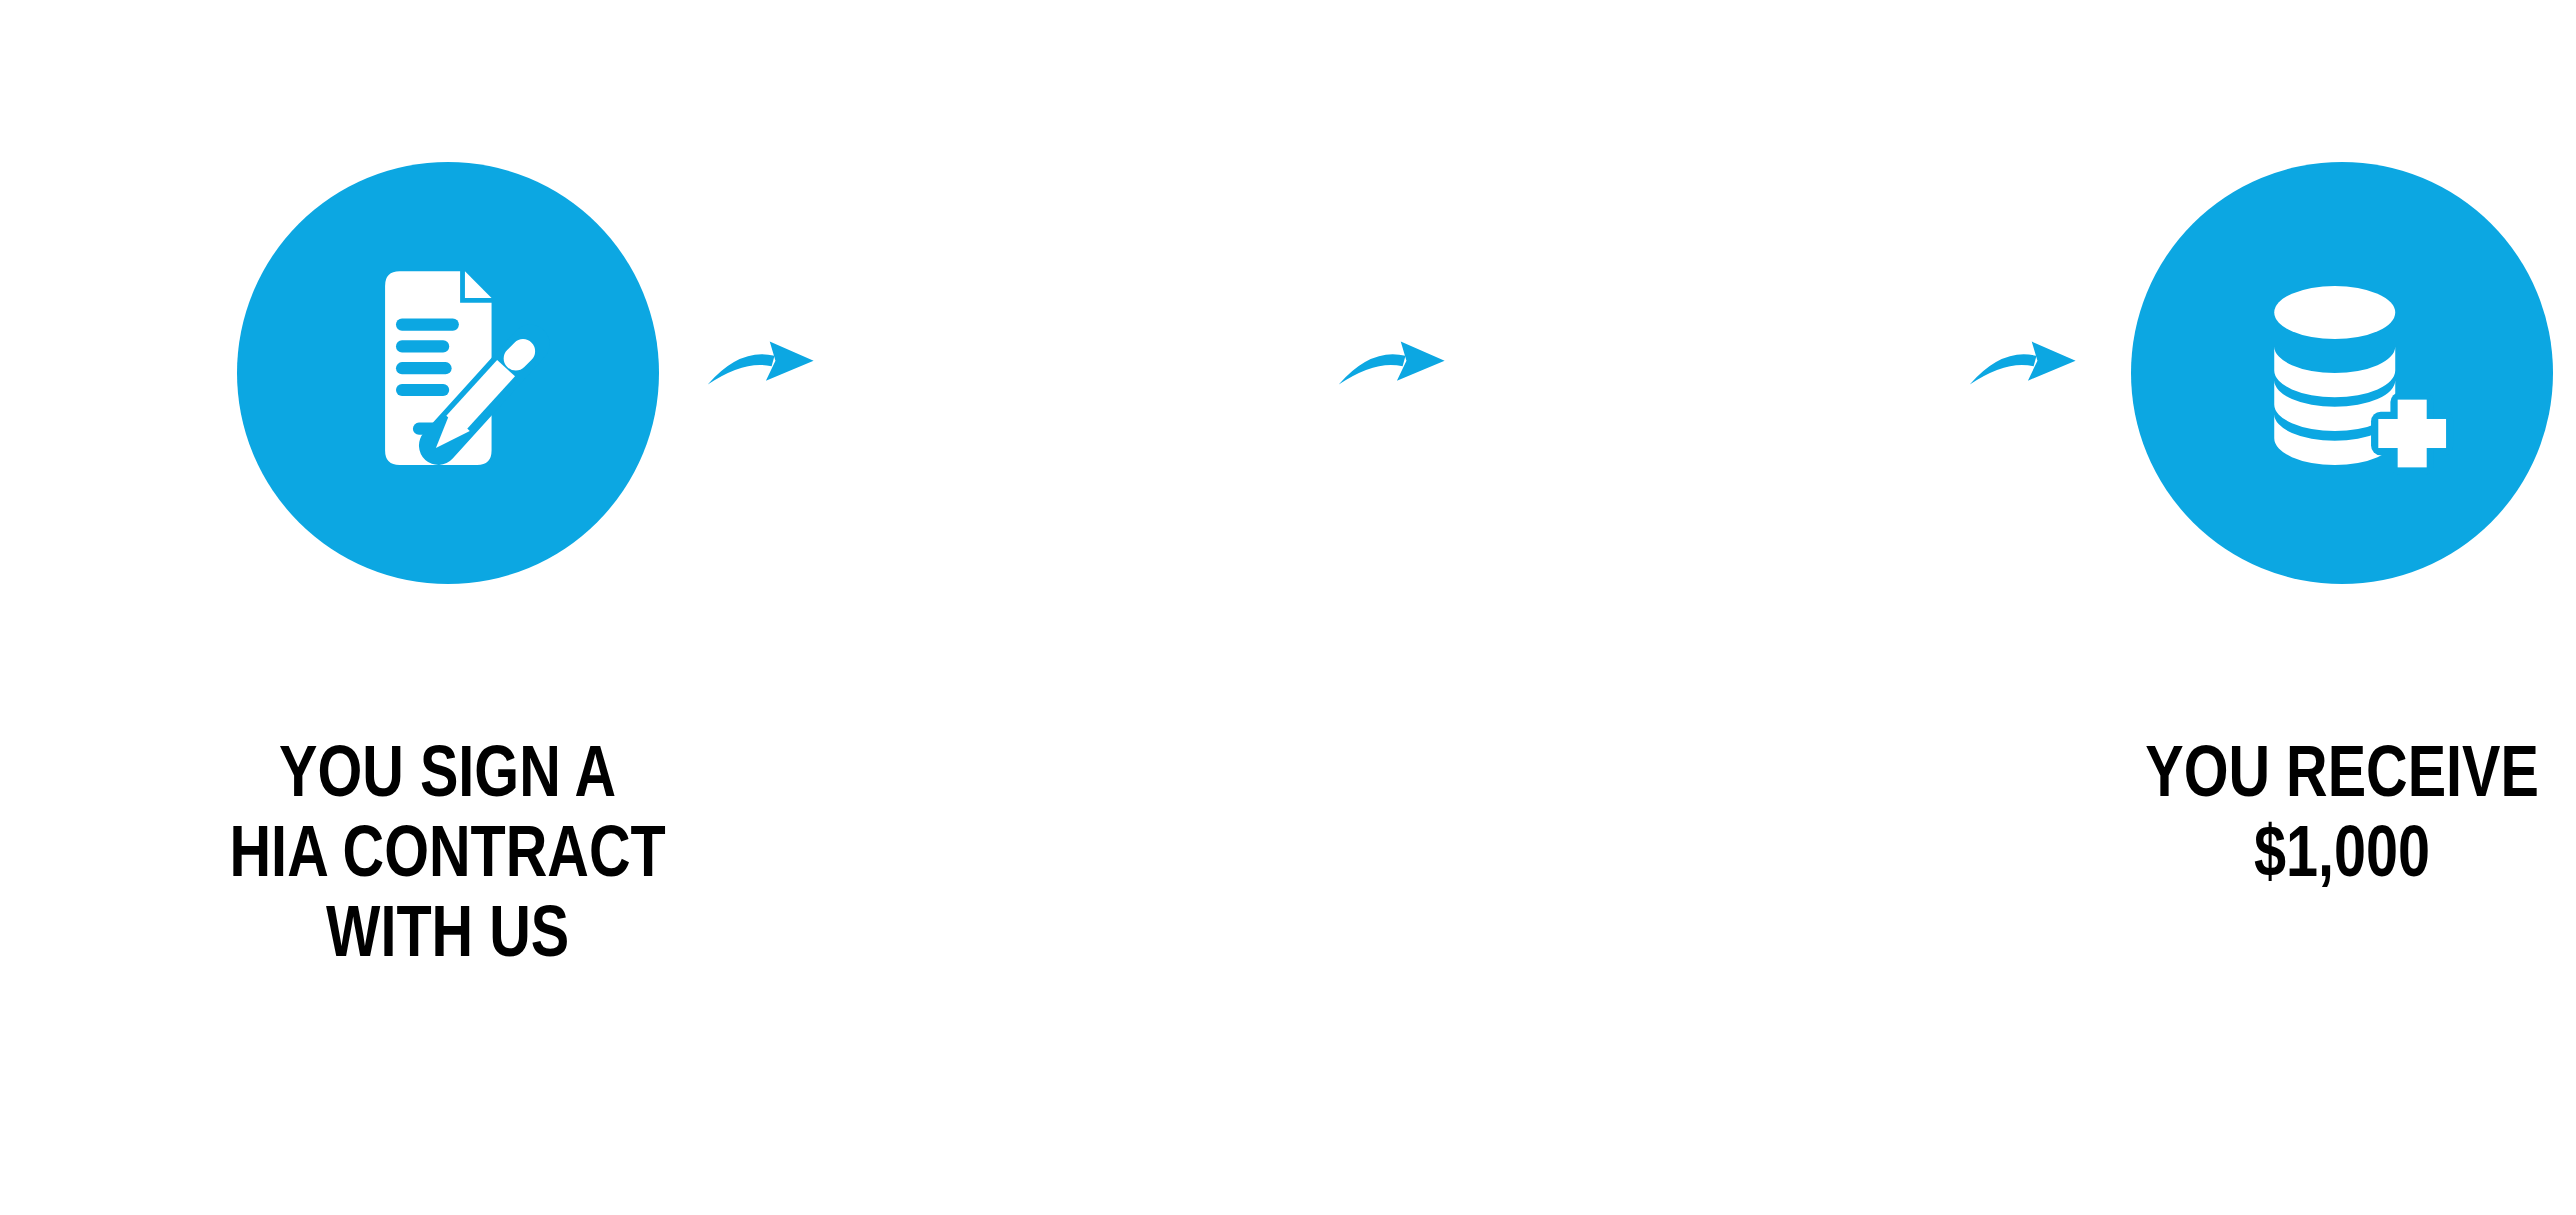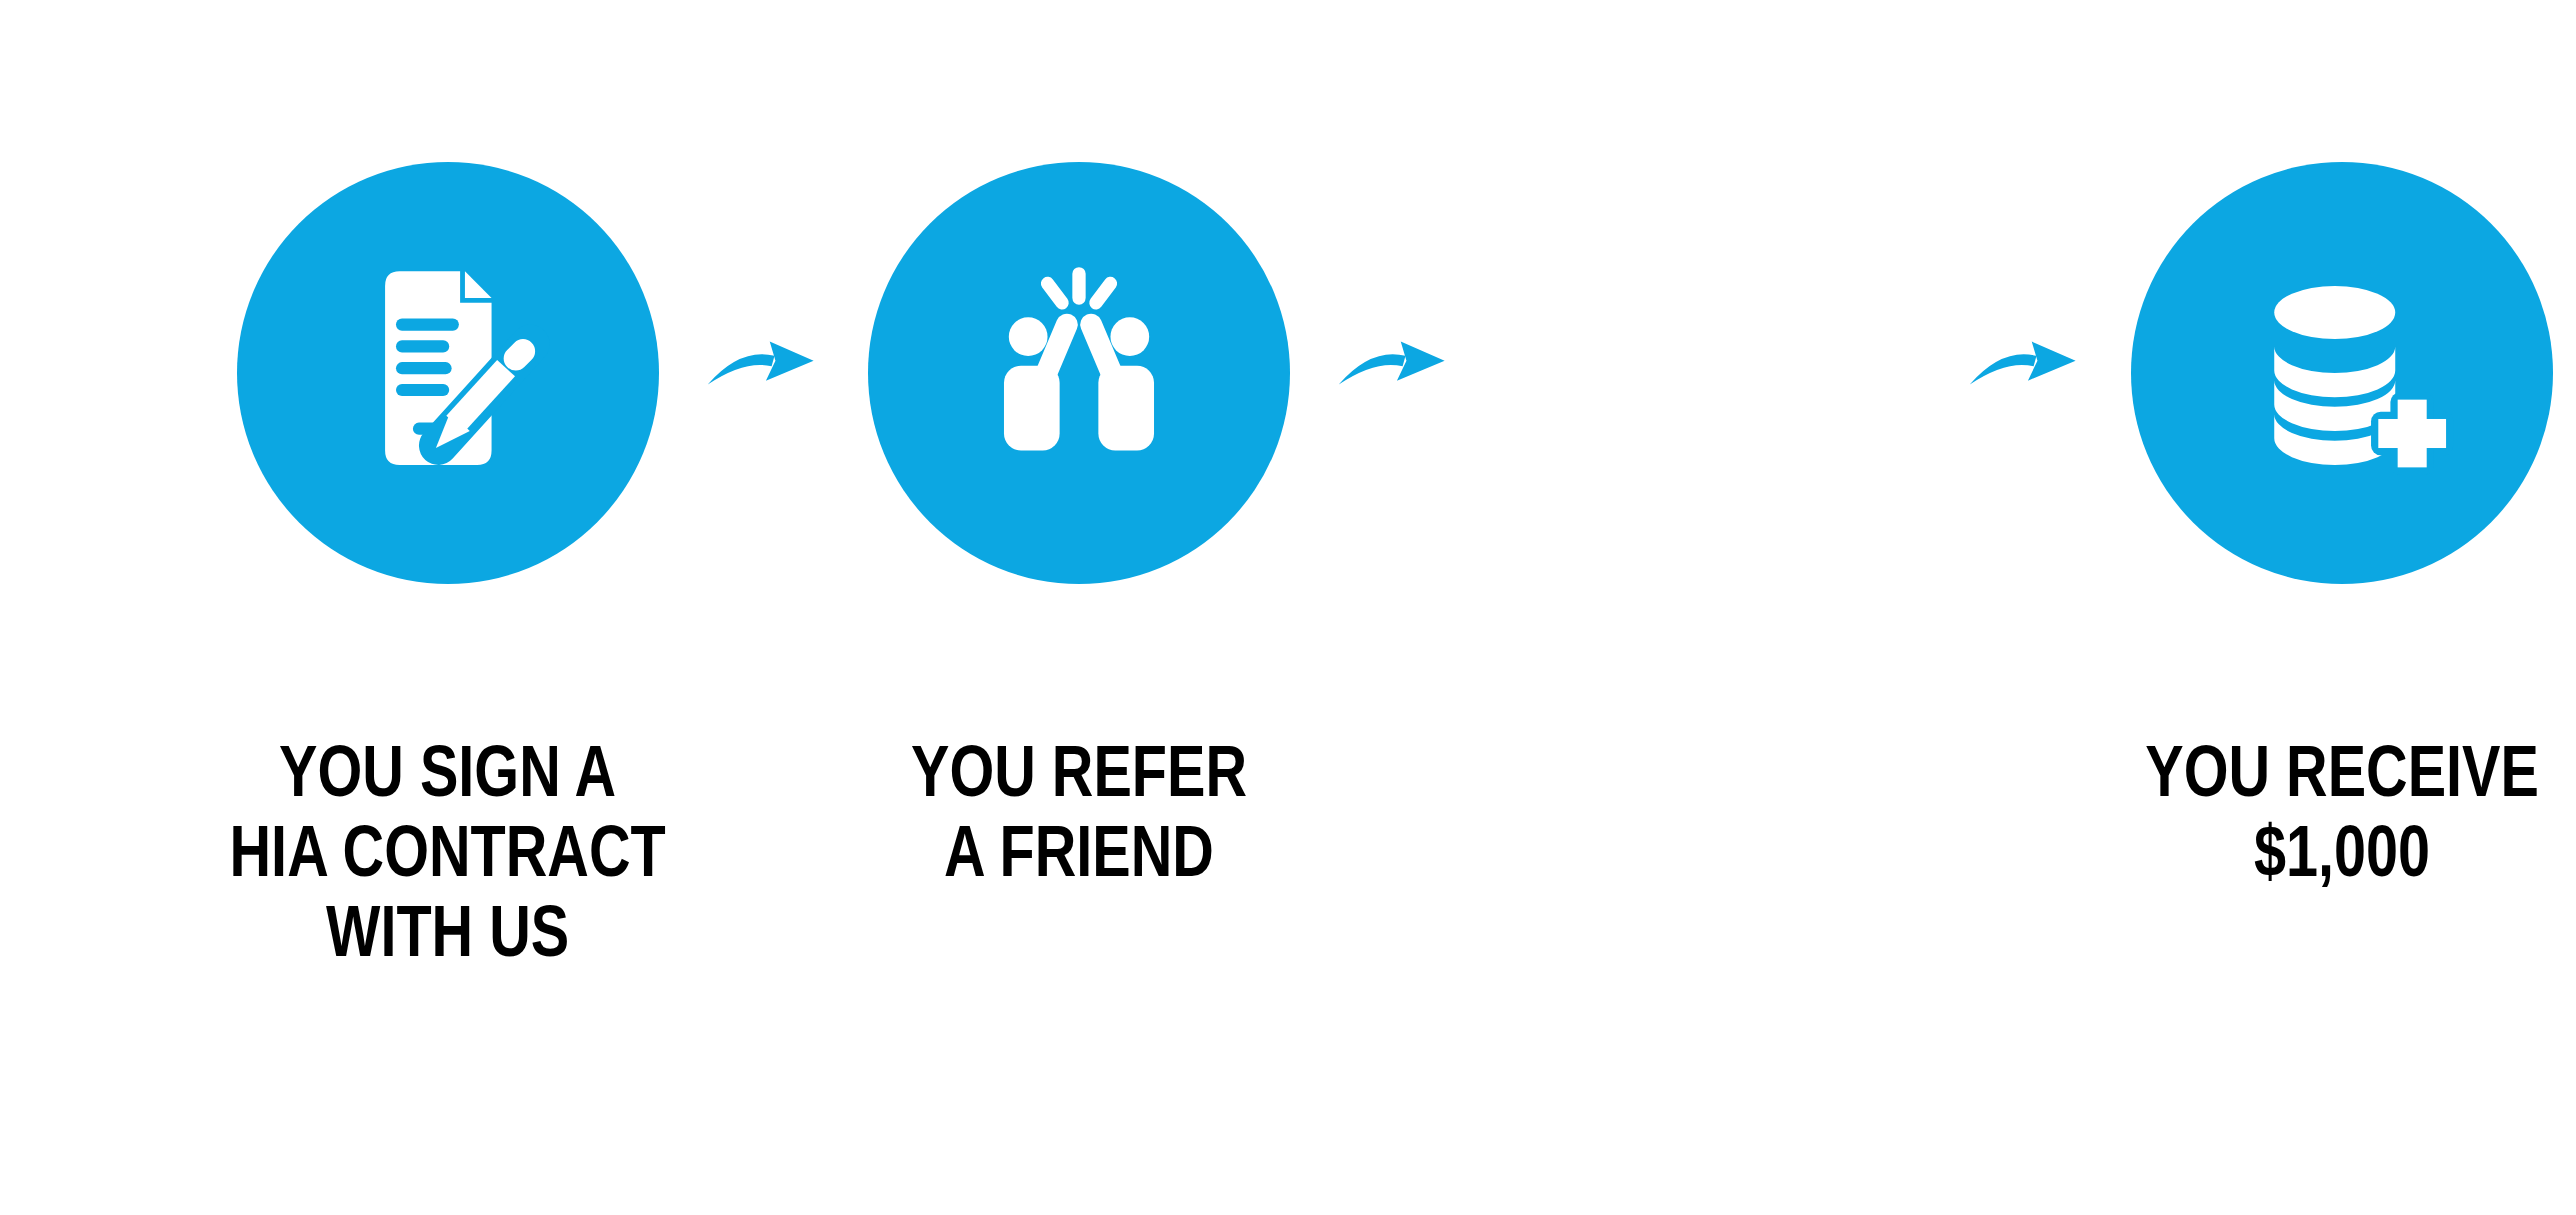--- a/index.html
+++ b/index.html
@@ -82,41 +82,20 @@
       <div>YOU SIGN A</div>
       <div>HIA CONTRACT</div>
       <div>WITH US</div>
     </div>
   </div>
 
   <svg class="arrow" style="left:702px" viewBox="0 0 130 70">
     <use href="#swoosh"></use>
   </svg>
 
-  <div class="step" style="left:744px">
-    <div class="circle">
-      <svg class="icon" viewBox="0 0 100 100">
-        <g stroke="var(--white)" stroke-width="5.5" stroke-linecap="round">
-          <line x1="50" y1="9" x2="50" y2="19"></line>
-          <line x1="37" y1="13" x2="43" y2="21"></line>
-          <line x1="63" y1="13" x2="57" y2="21"></line>
-        </g>
-        <circle cx="29" cy="35" r="8" fill="var(--white)"></circle>
-        <circle cx="71" cy="35" r="8" fill="var(--white)"></circle>
-        <line x1="34" y1="56" x2="45" y2="30" stroke="var(--white)" stroke-width="9" stroke-linecap="round"></line>
-        <line x1="66" y1="56" x2="55" y2="30" stroke="var(--white)" stroke-width="9" stroke-linecap="round"></line>
-        <rect x="19" y="47" width="23" height="35" rx="7" fill="var(--white)"></rect>
-        <rect x="58" y="47" width="23" height="35" rx="7" fill="var(--white)"></rect>
-      </svg>
-    </div>
-    <div class="label">
-      <div>YOU REFER</div>
-      <div>A FRIEND</div>
-    </div>
-  </div>
 
   <svg class="arrow" style="left:1333px" viewBox="0 0 130 70">
     <use href="#swoosh"></use>
   </svg>
 
 
   <svg class="arrow" style="left:1964px" viewBox="0 0 130 70">
     <use href="#swoosh"></use>
   </svg>
 

